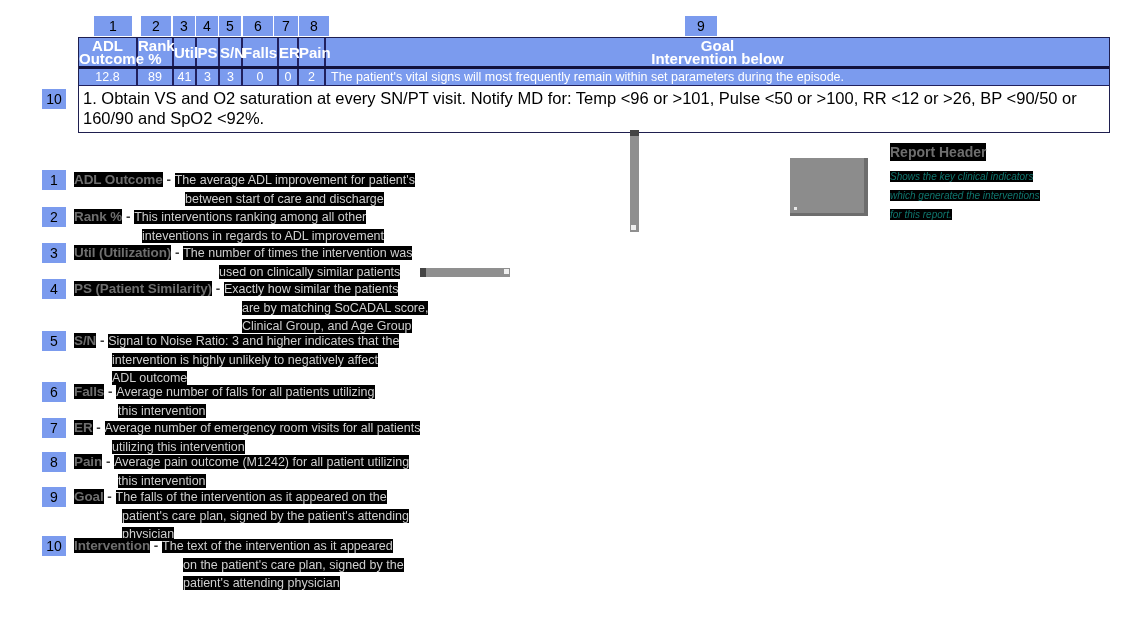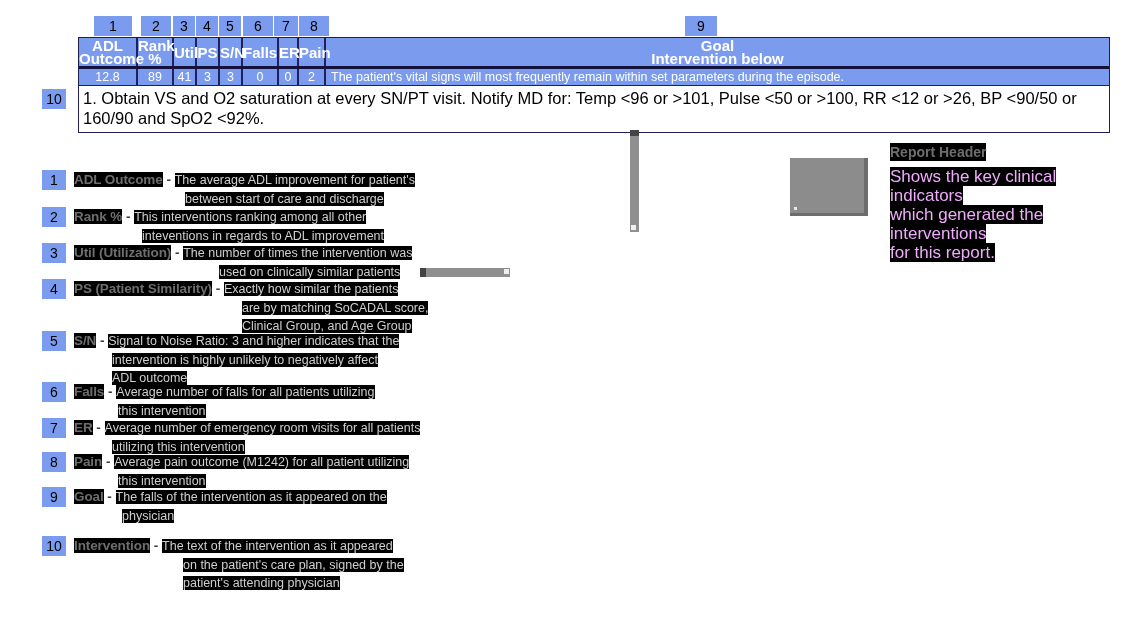--- a/index.html
+++ b/index.html
@@ -85,21 +85,21 @@
     background:#8c8c8c;border-right:4px solid #6d6d6d;border-bottom:3px solid #6d6d6d;
   }
   .rh-thumb .dot{position:absolute;left:4px;bottom:3px;width:3px;height:3px;background:#e8e8e8;}
   .rh-title{
     position:absolute;left:100px;top:0px;
     font-weight:bold;font-size:14px;color:#6e6e6e;background:#000000;
     line-height:18px;
   }
   .rh-desc{
     position:absolute;left:100px;top:24px;width:230px;
-    font-size:17px;line-height:19px;color:#f0abfc;
+    font-size:10px;line-height:19px;color:#0f766e;font-style:italic;
   }
   .rh-desc span{background:#000000;}
 
   
   .bar-v{
     position:absolute;left:630px;top:130px;width:9px;height:96px;
     background:#8f8f8f;border-top:6px solid #444444;
   }
   .bar-v .nub{position:absolute;left:1px;bottom:2px;width:5px;height:5px;background:#efefef;}
   .bar-h{
@@ -232,20 +232,21 @@
     <div class="legend-item" style="top: 452px;">
       <div><span class="legend-term">Pain</span><span class="legend-dash"> - </span><span class="legend-def legend-line">Average pain outcome (M1242) for all patient utilizing</span></div>
       <div class="legend-body" style="margin-left: 44px;">
         <div><span class="legend-def legend-line">this intervention</span></div>
       </div>
     </div>
     <div class="badge side-badge" style="top: 487px;">9</div>
     <div class="legend-item" style="top: 487px;">
       <div><span class="legend-term">Goal</span><span class="legend-dash"> - </span><span class="legend-def legend-line">The falls of the intervention as it appeared on the</span></div>
       <div class="legend-body" style="margin-left: 48px;">
+        <div><span class="legend-def legend-line">patient's care plan, signed by the patient's attending</span></div>
         <div><span class="legend-def legend-line">physician</span></div>
       </div>
     </div>
     <div class="badge side-badge" style="top: 536px;">10</div>
     <div class="legend-item" style="top: 536px;">
       <div><span class="legend-term">Intervention</span><span class="legend-dash"> - </span><span class="legend-def legend-line">The text of the intervention as it appeared</span></div>
       <div class="legend-body" style="margin-left: 109px;">
         <div><span class="legend-def legend-line">on the patient's care plan, signed by the</span></div>
         <div><span class="legend-def legend-line">patient's attending physician</span></div>
       </div>

